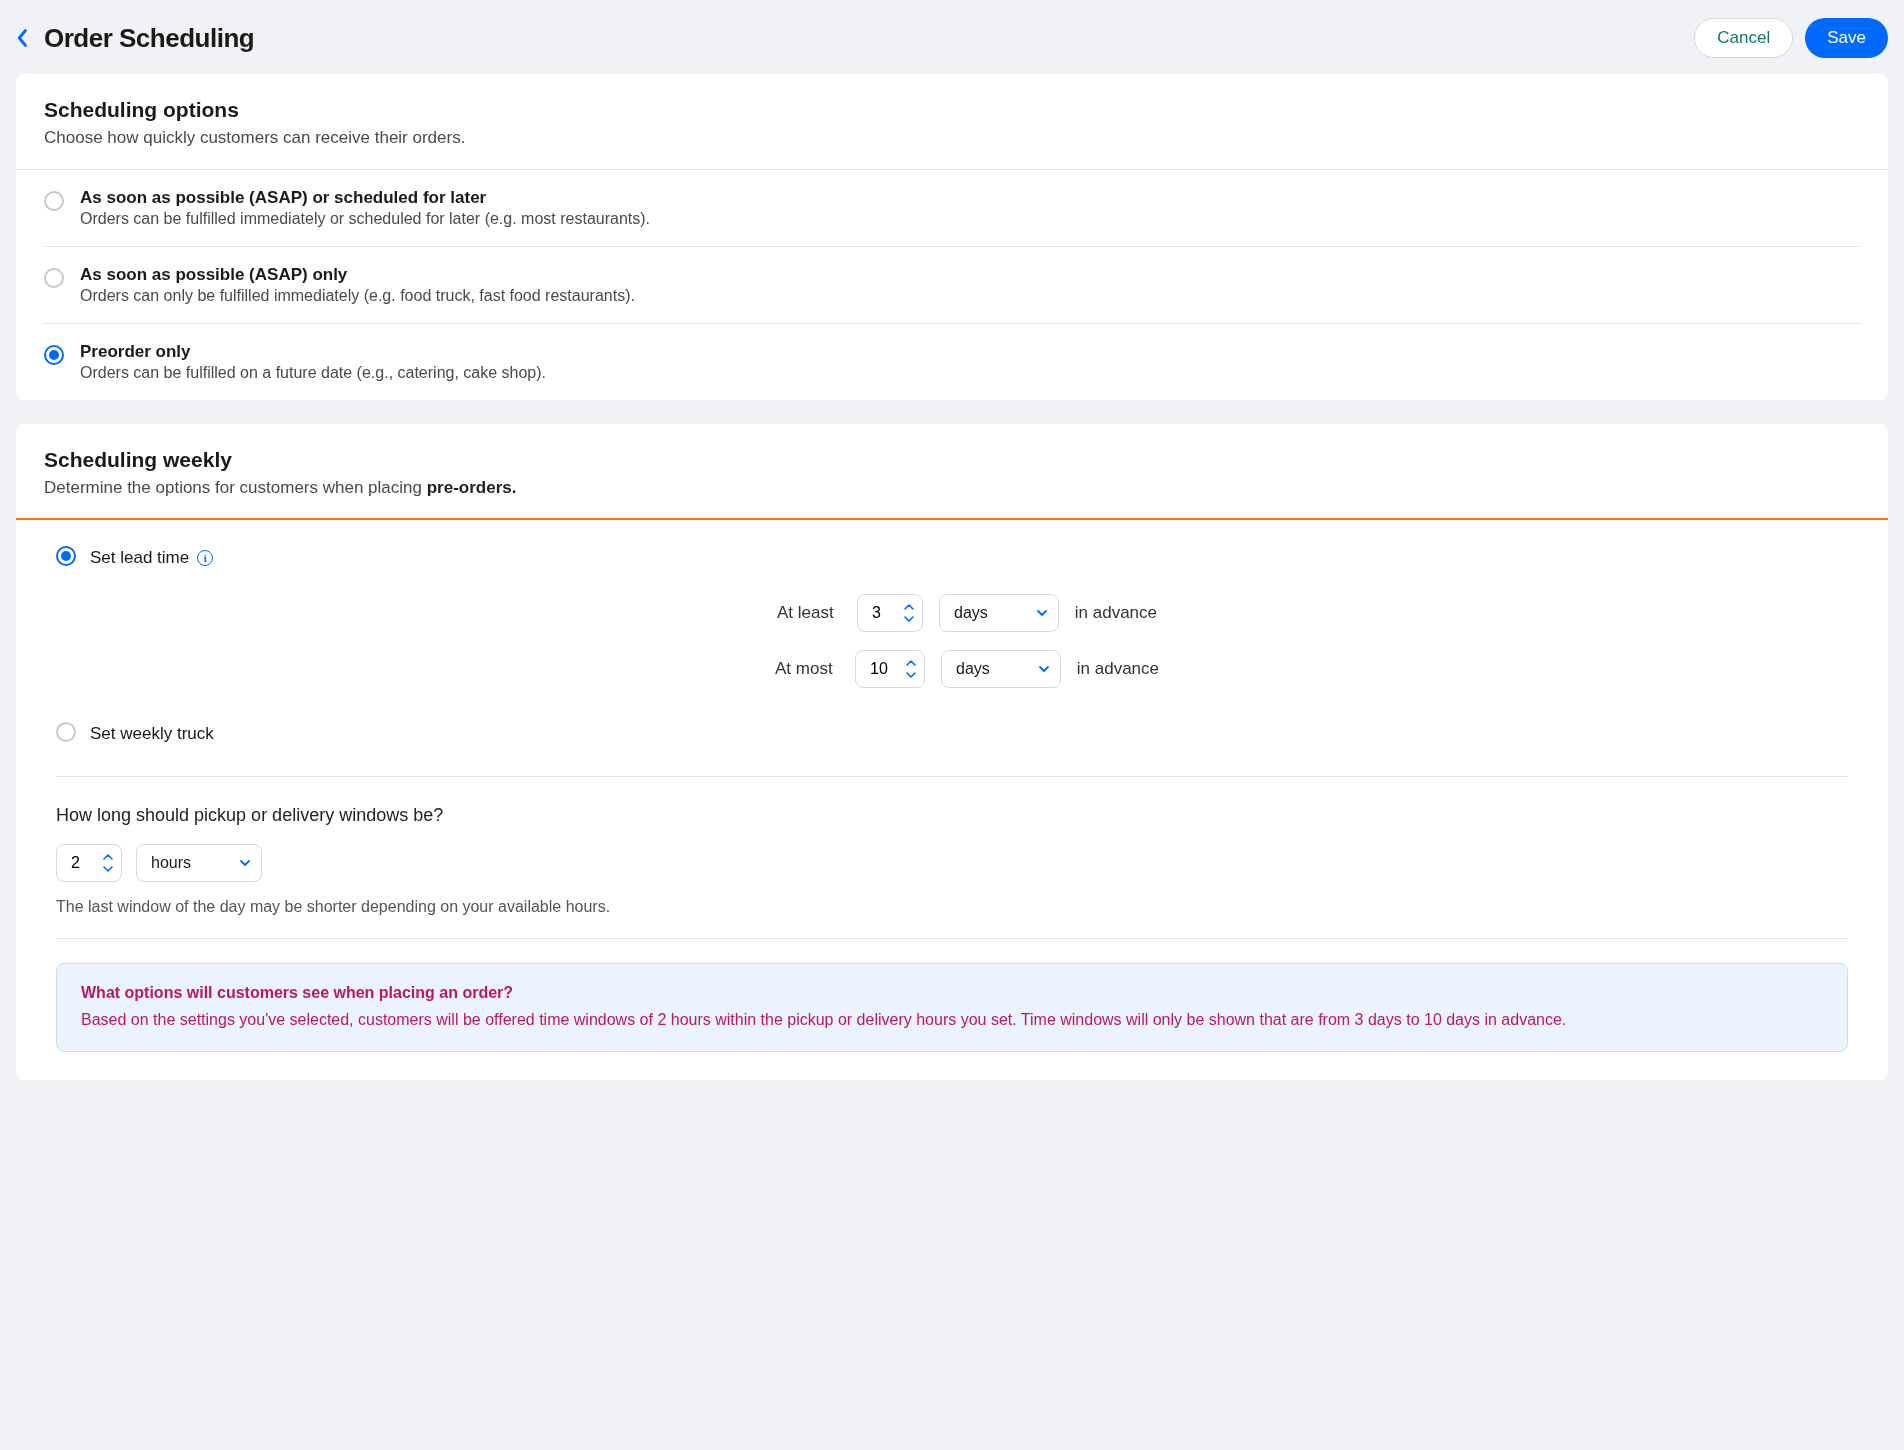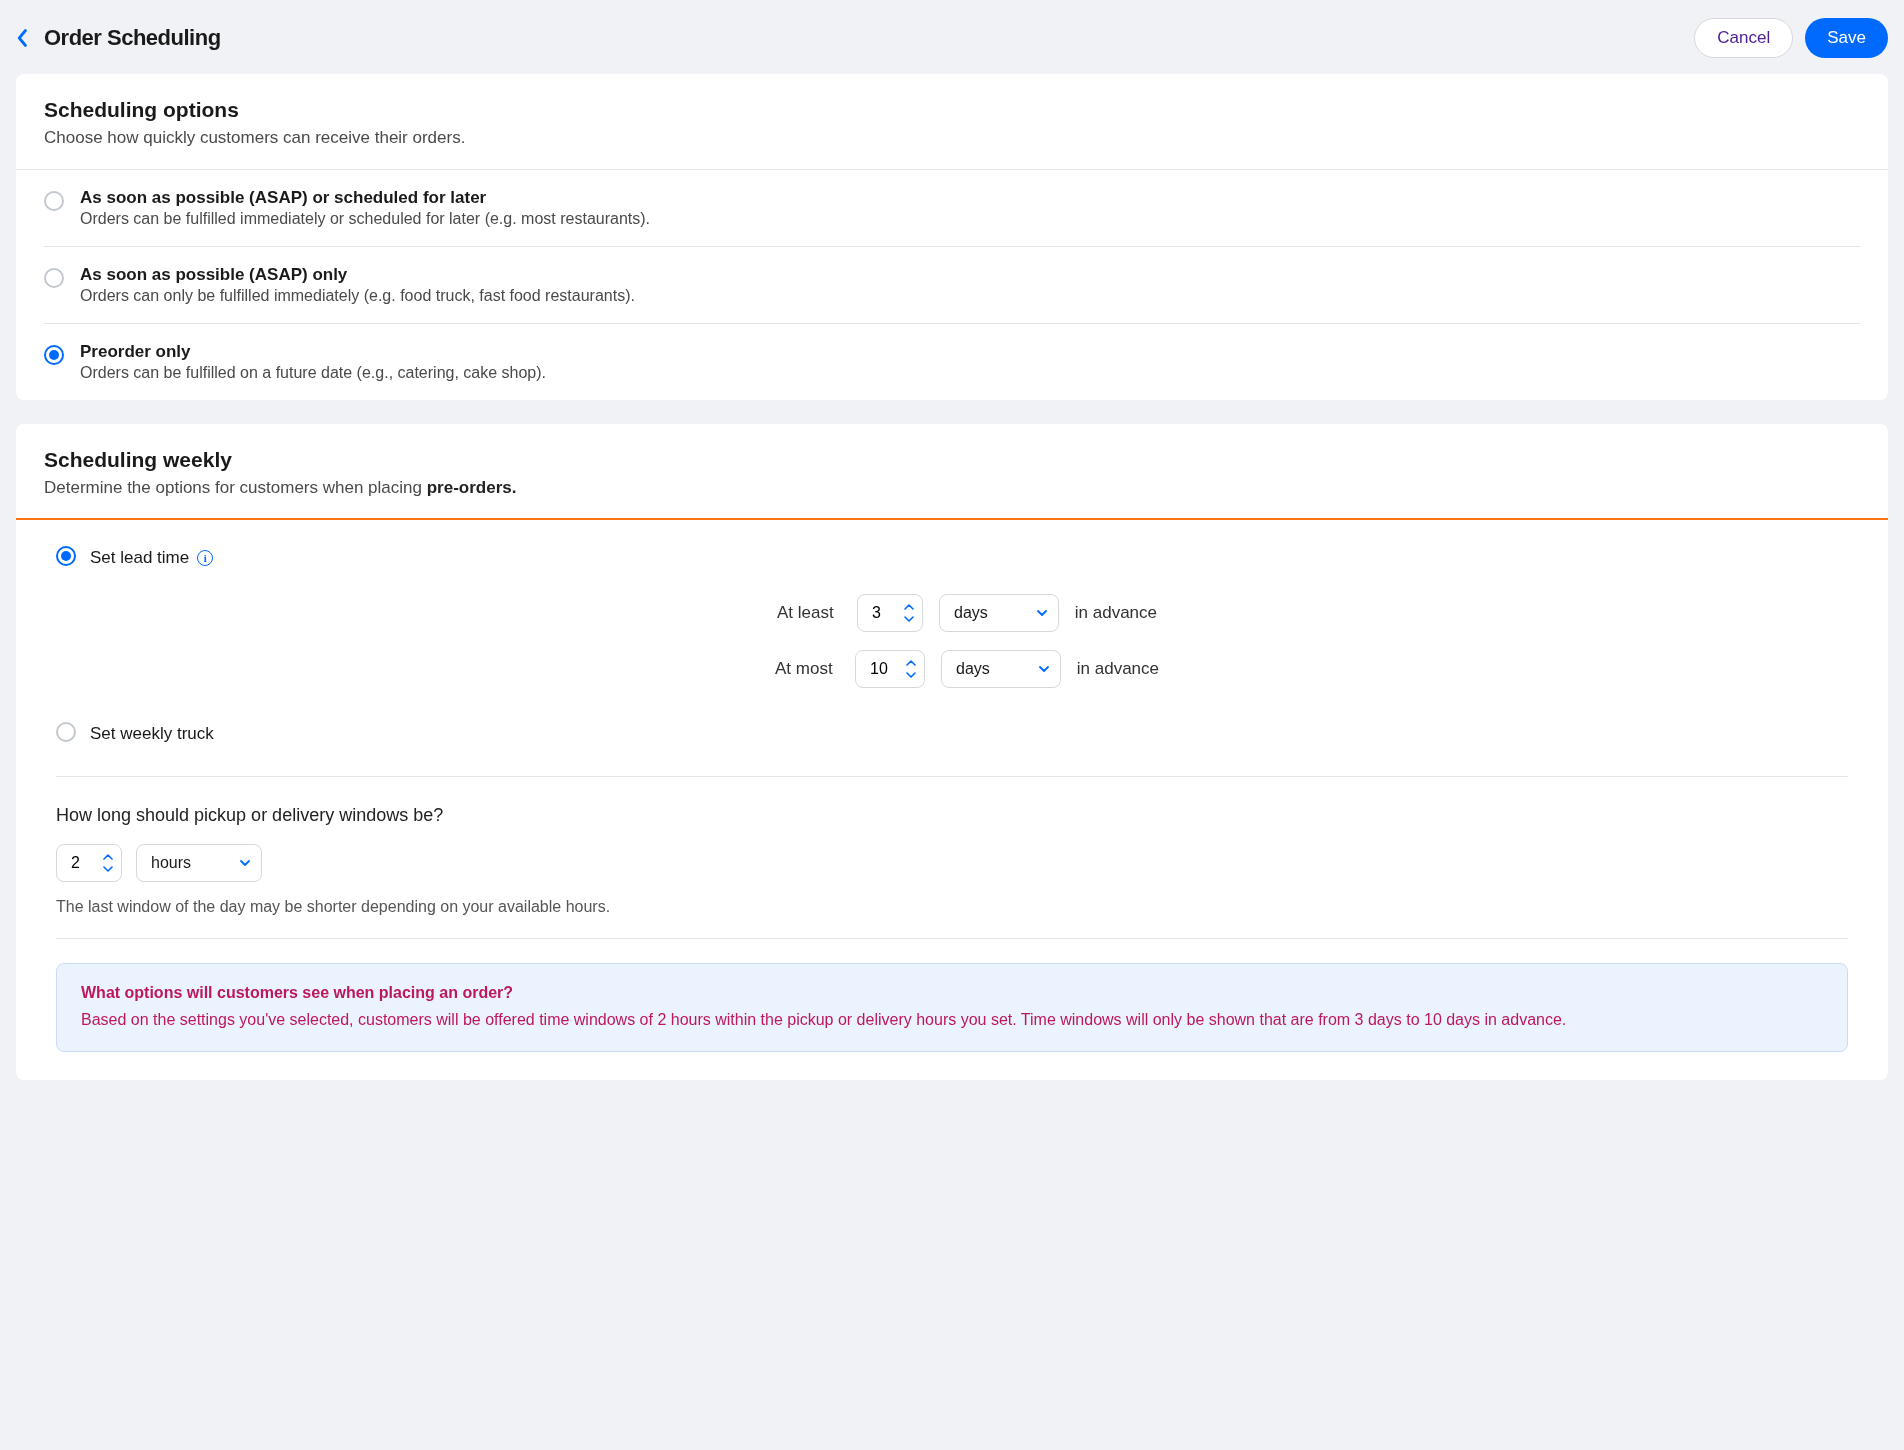--- a/index.html
+++ b/index.html
@@ -6,24 +6,24 @@
   body {
     margin: 0;
     font-family: -apple-system, BlinkMacSystemFont, "Segoe UI", Helvetica, Arial, sans-serif;
     background: #f0f2f5;
     color: #1a1a1a;
     font-size: 16px;
   }
   .page { padding: 14px 16px 24px; }
   .header { display: flex; align-items: center; padding: 4px 0 16px; }
   .back-btn { background: none; border: none; padding: 4px 8px 4px 0; cursor: pointer; display: flex; align-items: center; }
-  .page-title { font-size: 22px; font-weight: 700; margin: 0 0 0 6px; letter-spacing: -0.5px; }
+  .page-title { font-size: 26px; font-weight: 700; margin: 0 0 0 6px; letter-spacing: -0.5px; }
   .header-actions { margin-left: auto; display: flex; gap: 12px; }
   .btn { font-size: 17px; font-weight: 500; border-radius: 999px; padding: 9px 22px; cursor: pointer; border: none; }
-  .btn-cancel { background: #fff; color: #4c1d95; border: 1px solid #d5d9de; }
+  .btn-cancel { background: #fff; color: #0f766e; border: 1px solid #d5d9de; }
   .btn-save { background: #006aff; color: #fff; }
 
   .card { background: #fff; border-radius: 8px; margin-bottom: 24px; overflow: hidden; }
   .card-header { padding: 24px 28px 18px; }
   .card-title { font-size: 21px; font-weight: 700; margin: 0 0 4px; }
   .card-subtitle { margin: 2px 0 0; color: #4a4a4a; font-size: 17px; line-height: 1.45; }
   .card-subtitle .bold { font-weight: 600; color: #222; }
 
   .option-list { border-top: 1px solid #e2e5e9; padding: 0 28px; }
   .radio-row { display: flex; align-items: flex-start; padding: 18px 0; border-bottom: 1px solid #e2e5e9; }

